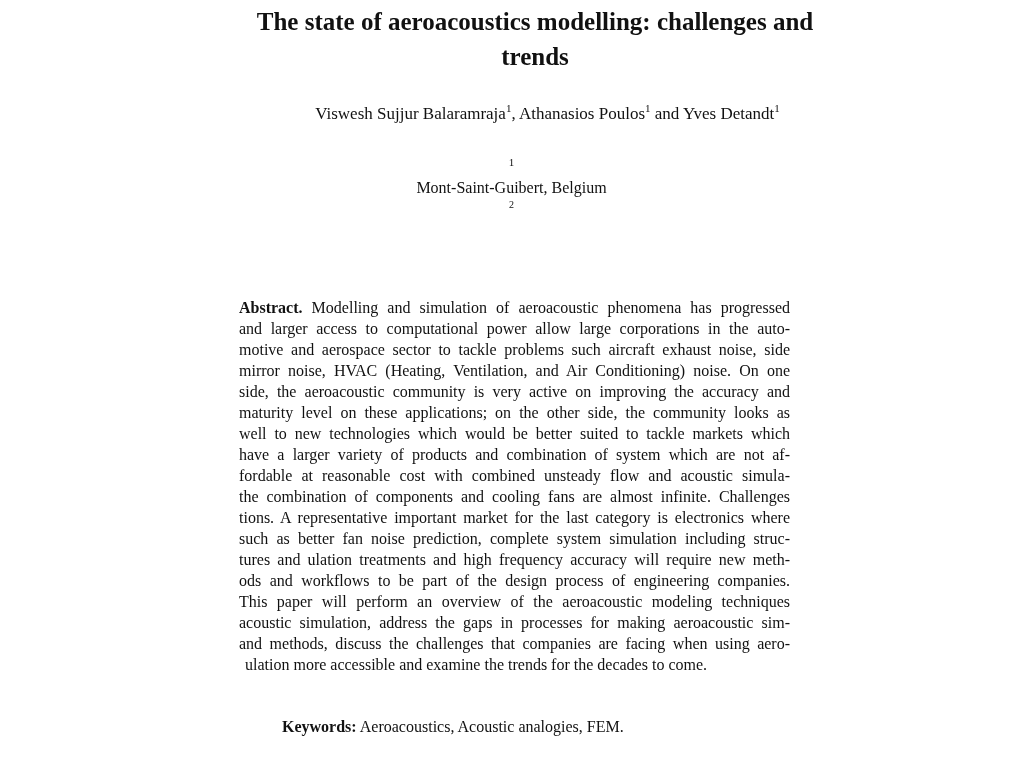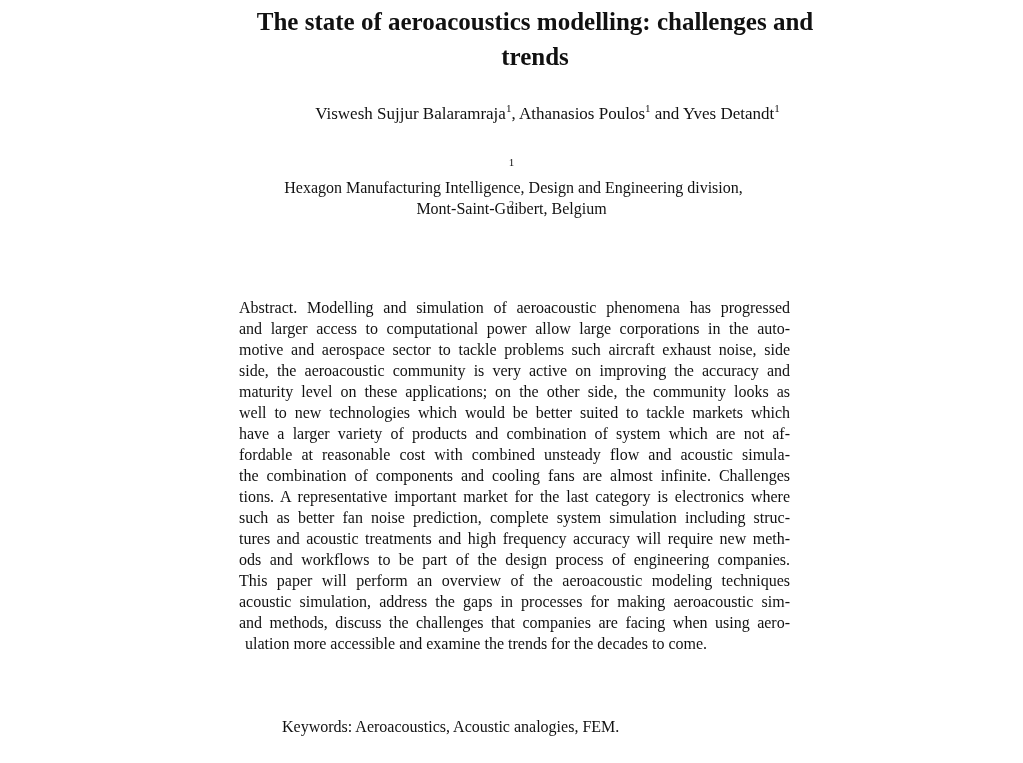--- a/index.html
+++ b/index.html
@@ -14,55 +14,56 @@
   .affil { position: absolute; left: 0; width: 1023px; top: 156px; text-align: center;
            font-size: 16px; line-height: 21px; }
   .affil sup { font-size: 11px; vertical-align: 6px; line-height: 0; }
   .affil span { display: block; }
   .pagenum { position: absolute; left: 0; width: 1023px; top: 199px; text-align: center;
              font-size: 10px; line-height: 12px; }
   .abstract { position: absolute; left: 239px; width: 551px; top: 297px;
               font-size: 16px; line-height: 21px; }
   .abstract .line { display: block; text-align: justify; text-align-last: justify; white-space: nowrap; height: 21px; }
   .abstract .line.last { text-align-last: left; margin-left: 6px; }
-  .abstract b, .keywords b { font-weight: normal; }
+  .abstract b, .keywords b { font-weight: bold; }
   .keywords { position: absolute; left: 239px; width: 551px; top: 716px; font-size: 16px; line-height: 21px; margin-left: 43px; }
 </style>
 </head>
 <body>
 
 <div class="title">
   <span>The state of aeroacoustics modelling: challenges and</span>
   <span>trends</span>
 </div>
 
 <div class="authors">
   <span>Viswesh Sujjur Balaramraja</span><sup>1</sup><span>, </span><span>Athanasios Poulos</span><sup>1</sup><span style="white-space:pre"> and </span><span>Yves Detandt</span><sup>1</sup>
 </div>
 
 <div class="affil">
-  <span><sup>1</sup><span style="white-space:pre"> Hexagon Manufacturing Intelligence, Design and Engineering division,</span></span>
+  <span><sup>1</sup></span>
   <span>Mont-Saint-Guibert, Belgium</span>
 </div>
 
 <div class="pagenum">2</div>
 
 <div class="abstract">
   <span class="line"><b>Abstract.</b><span style="white-space:pre"> Modelling and simulation of aeroacoustic phenomena has progressed</span></span>
   <span class="line">and larger access to computational power allow large corporations in the auto-</span>
   <span class="line">motive and aerospace sector to tackle problems such aircraft exhaust noise, side</span>
+  <span class="line">mirror noise, HVAC (Heating, Ventilation, and Air Conditioning) noise. On one</span>
   <span class="line">side, the aeroacoustic community is very active on improving the accuracy and</span>
   <span class="line">maturity level on these applications; on the other side, the community looks as</span>
   <span class="line">well to new technologies which would be better suited to tackle markets which</span>
   <span class="line">have a larger variety of products and combination of system which are not af-</span>
   <span class="line">fordable at reasonable cost with combined unsteady flow and acoustic simula-</span>
   <span class="line">the combination of components and cooling fans are almost infinite. Challenges</span>
   <span class="line">tions. A representative important market for the last category is electronics where</span>
   <span class="line">such as better fan noise prediction, complete system simulation including struc-</span>
-  <span class="line">tures and acoustic treatments and high frequency accuracy will require new meth-</span>
+  <span class="line">tures and ulation treatments and high frequency accuracy will require new meth-</span>
   <span class="line">ods and workflows to be part of the design process of engineering companies.</span>
   <span class="line">This paper will perform an overview of the aeroacoustic modeling techniques</span>
   <span class="line">acoustic simulation, address the gaps in processes for making aeroacoustic sim-</span>
   <span class="line">and methods, discuss the challenges that companies are facing when using aero-</span>
   <span class="line last">ulation more accessible and examine the trends for the decades to come.</span>
 </div>
 
 <div class="keywords">
   <b>Keywords:</b><span style="white-space:pre"> Aeroacoustics, Acoustic analogies, FEM.</span>
 </div>

